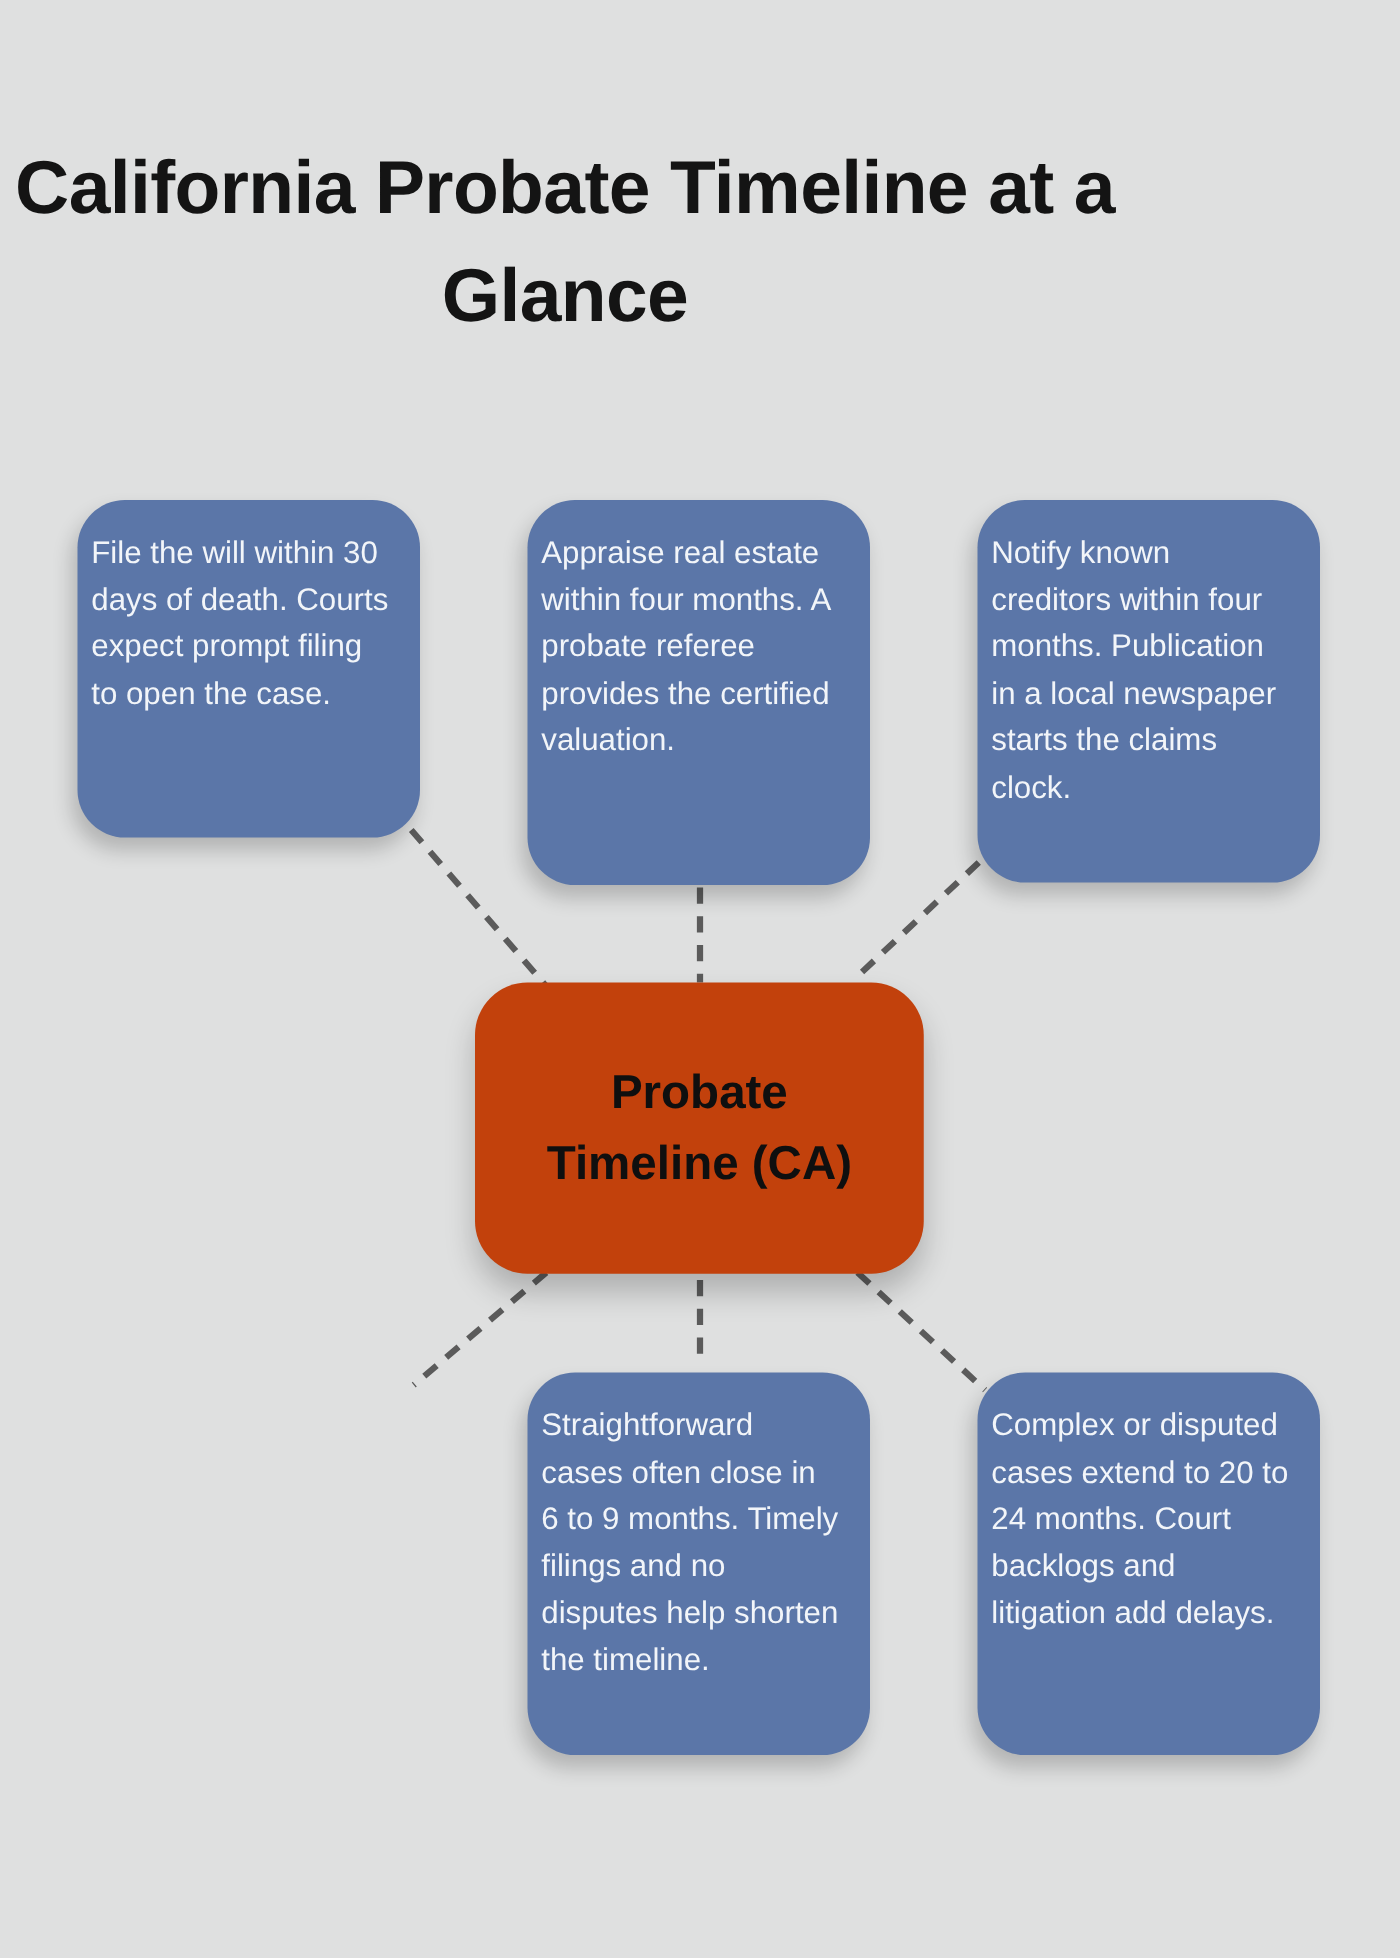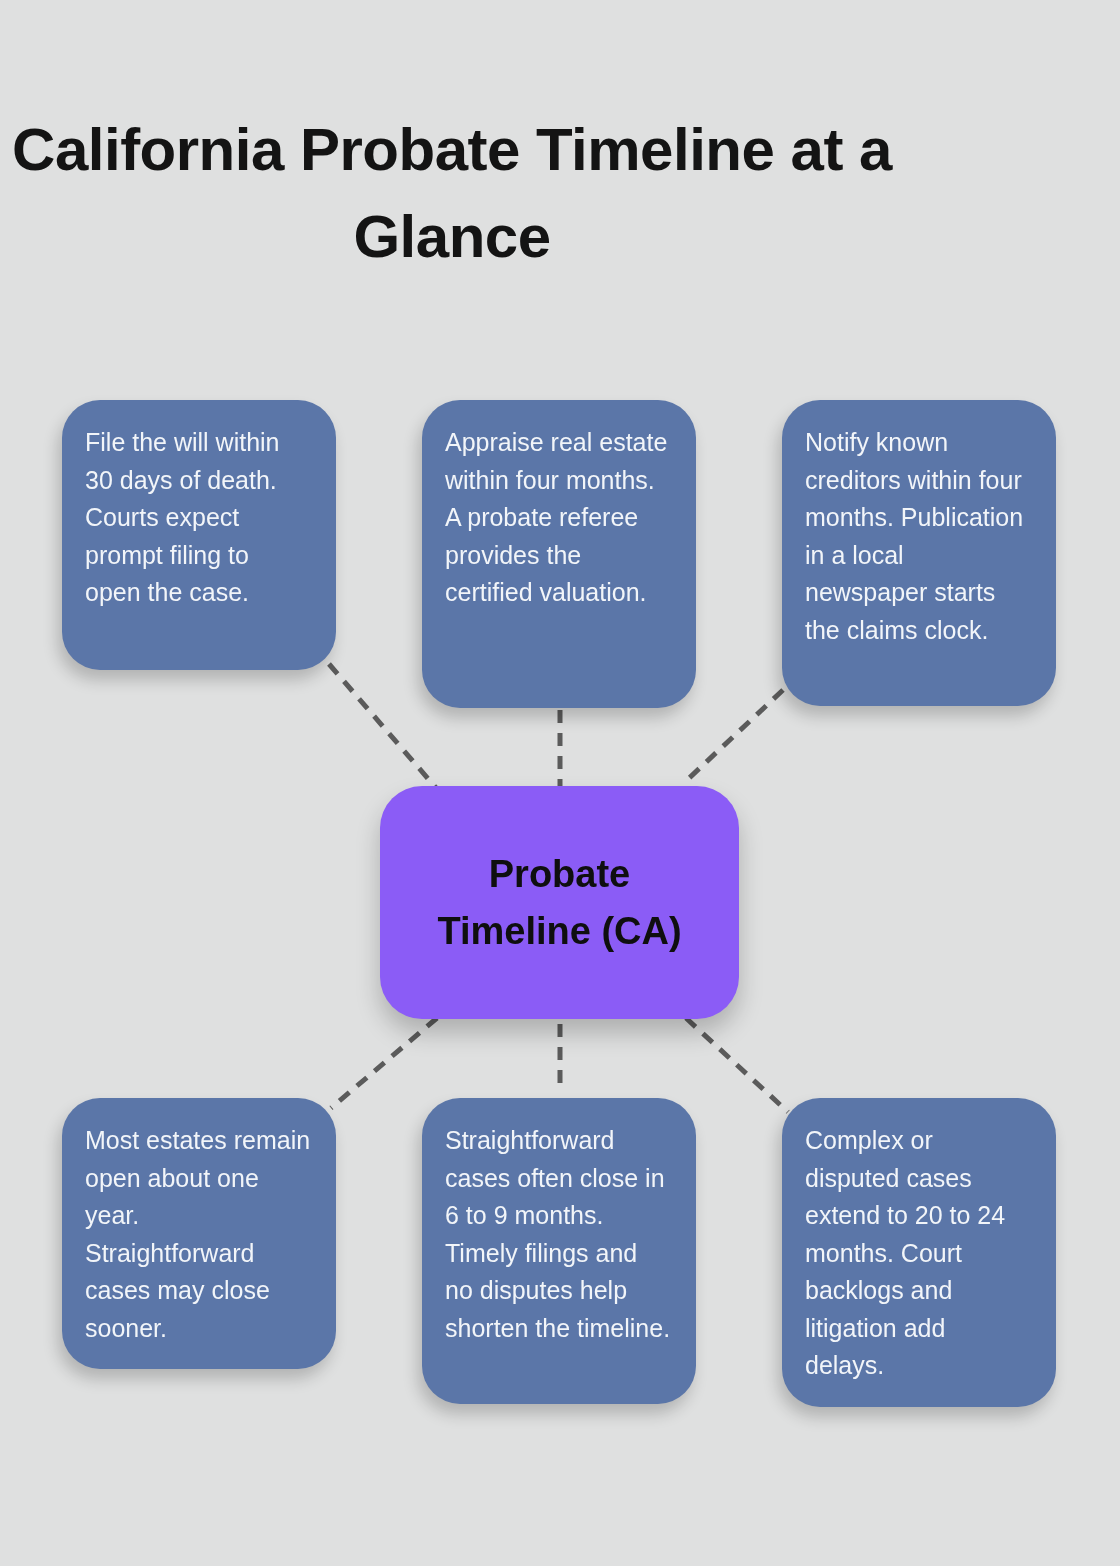--- a/index.html
+++ b/index.html
@@ -43,38 +43,38 @@
     stroke: #5b5b5b;
     stroke-width: 5;
     stroke-dasharray: 13 10;
   }
   .step-box {
     position: absolute;
     width: 274px;
     border-radius: 38px;
     background: #5b76a8;
     color: #f2f5f9;
-    padding: 24px 25px 22px 23px;
+    padding: 24px 25px 22px 11px;
     font-size: 25px;
     line-height: 1.5;
     box-shadow: -4px 10px 16px rgba(0,0,0,0.20);
   }
   .pos-1 { left: 62px;  top: 400px; min-height: 270px; }
   .pos-2 { left: 422px; top: 400px; min-height: 308px; }
   .pos-3 { left: 782px; top: 400px; min-height: 306px; }
   .pos-4 { left: 62px;  top: 1098px; min-height: 268px; }
   .pos-5 { left: 422px; top: 1098px; min-height: 306px; }
   .pos-6 { left: 782px; top: 1098px; min-height: 306px; }
   .center-node {
     position: absolute;
     left: 380px;
     top: 786px;
     width: 359px;
     height: 233px;
-    background: #8b5cf6;
+    background: #c2410c;
     border-radius: 42px;
     display: flex;
     align-items: center;
     justify-content: center;
     text-align: center;
     box-shadow: 0 14px 24px rgba(0,0,0,0.22);
   }
   .center-node .label {
     font-size: 38px;
     font-weight: 800;
@@ -108,23 +108,20 @@
   </div>
 
   <div class="step-box pos-3">
     <p>Notify known creditors within four months. Publication in a local newspaper starts the claims clock.</p>
   </div>
 
   <div class="center-node">
     <div class="label">Probate Timeline (CA)</div>
   </div>
 
-  <div class="step-box pos-4">
-    <p>Most estates remain open about one year. Straightforward cases may close sooner.</p>
-  </div>
 
   <div class="step-box pos-5">
     <p>Straightforward cases often close in 6 to 9 months. Timely filings and no disputes help shorten the timeline.</p>
   </div>
 
   <div class="step-box pos-6">
     <p>Complex or disputed cases extend to 20 to 24 months. Court backlogs and litigation add delays.</p>
   </div>
 
 </div>

